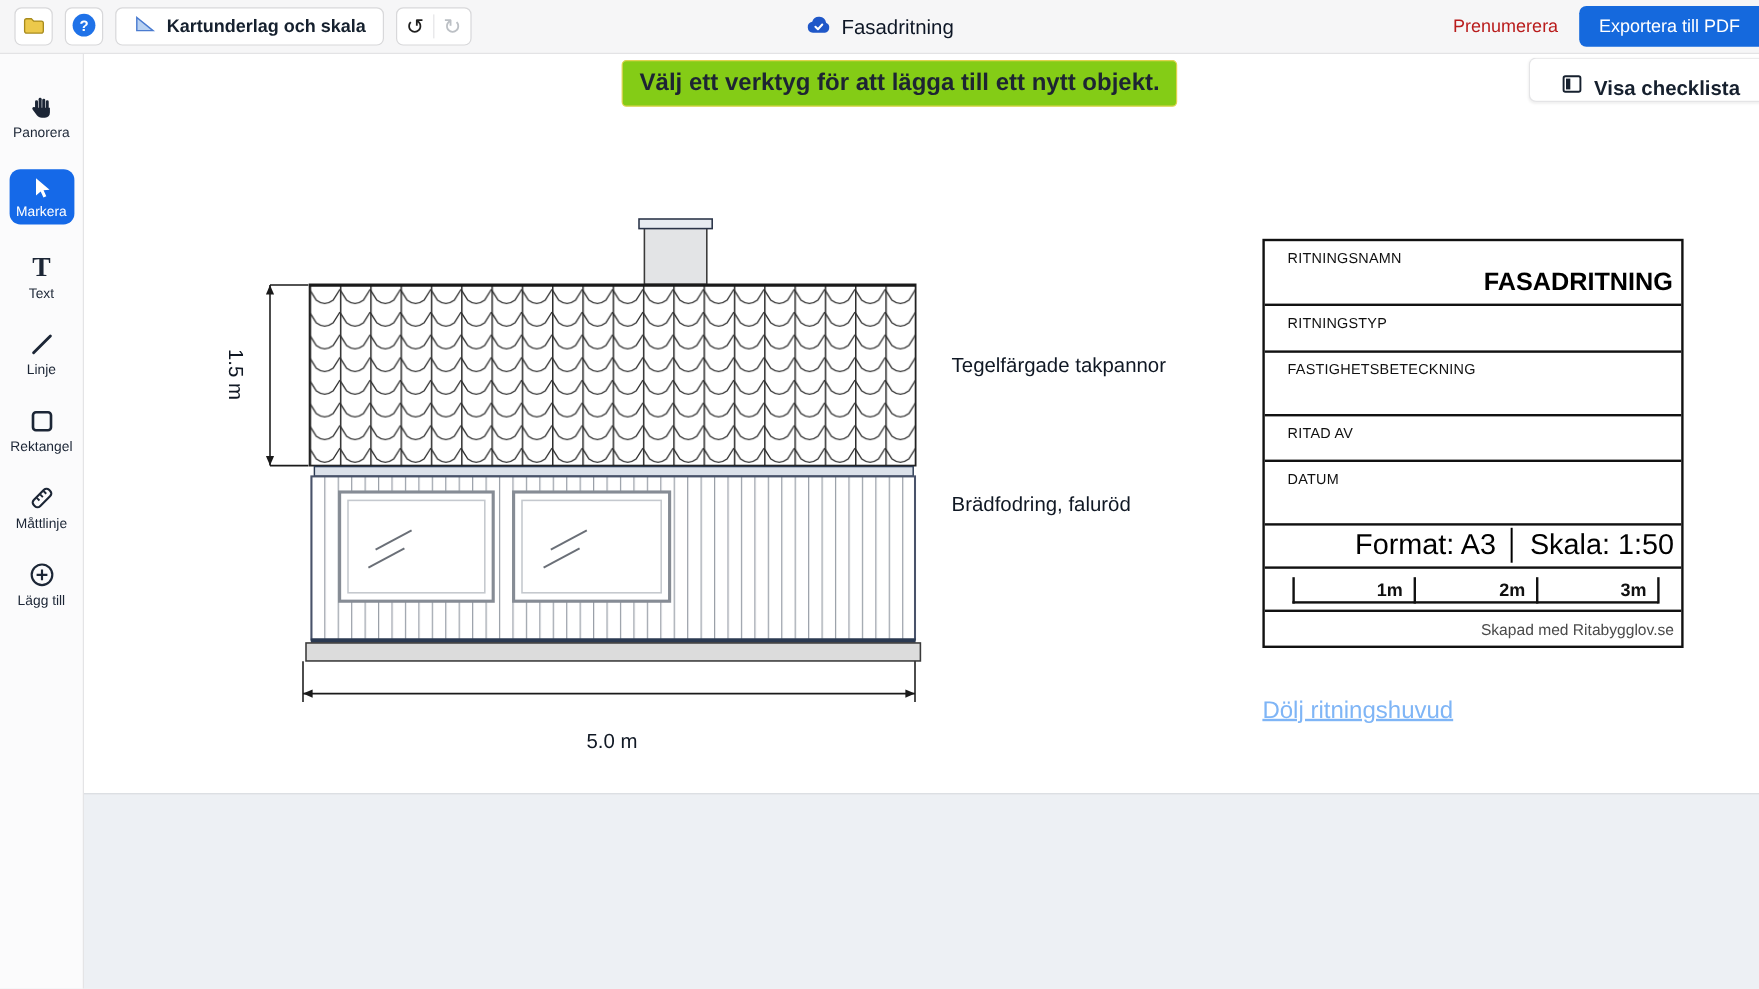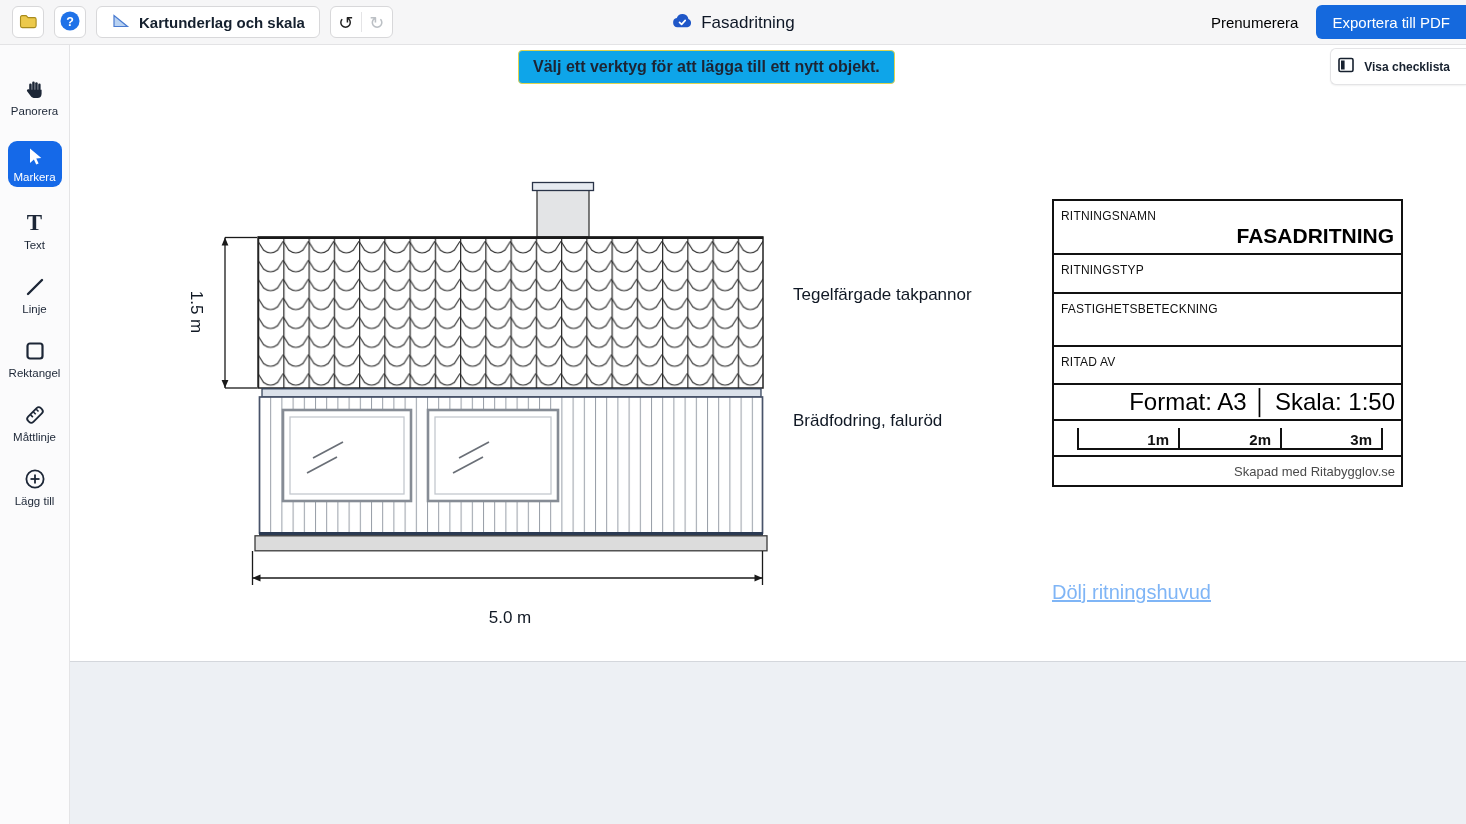--- a/index.html
+++ b/index.html
@@ -18,21 +18,21 @@
   .undo-group { background:#fff; border:1px solid #d8d8da; border-radius:6px; height:32px;
     display:flex; align-items:center; }
   .undo-half { width:30px; height:30px; display:flex; align-items:center; justify-content:center;
     font-family:"DejaVu Sans", sans-serif; font-size:18px; cursor:pointer; }
   .undo-half.undo { color:#1f1f1f; }
   .undo-half.redo { color:#bcc0c5; }
   .undo-sep { width:1px; height:20px; background:#e4e4e6; }
   .tb-center { position:absolute; left:50%; top:0; height:45px; transform:translateX(-50%);
     display:flex; align-items:center; gap:8px; font-size:17px; color:#0e1726; }
   .tb-right { margin-left:auto; display:flex; align-items:center; gap:18px; }
-  .subscribe { color:#000000; font-size:15px; font-weight:500; cursor:pointer; }
+  .subscribe { color:#b91c1c; font-size:15px; font-weight:500; cursor:pointer; }
   .export-btn { background:#1569dd; color:#fff; font-size:15px; font-weight:500;
     height:34px; display:flex; align-items:center; padding:0 16px;
     border:none; border-radius:6px 0 0 6px; cursor:pointer; }
 
   
   .sidebar { position:absolute; left:0; top:45px; width:70px; height:779px;
     background:#fbfbfc; border-right:1px solid #e4e4e6; display:flex; flex-direction:column;
     align-items:center; padding-top:32px; gap:24px; }
   .tool { width:62px; display:flex; flex-direction:column; align-items:center; gap:4px;
     cursor:pointer; color:#1c2636; }
@@ -41,41 +41,41 @@
     justify-content:center; gap:2px; }
   .tool.active .t-label { color:#fff; }
   .tool .t-icon { height:24px; display:flex; align-items:center; justify-content:center; }
   .serifT { font-family:"Liberation Serif", serif; font-size:23px; font-weight:700; line-height:22px; }
 
   
   .canvas { position:absolute; left:70px; top:45px; width:1396px; height:617px;
     background:#ffffff; border-bottom:1px solid #d4d7dc; }
   .offpage { position:absolute; left:70px; top:663px; width:1396px; height:161px; background:#edf0f4; }
 
-  .banner { position:absolute; left:518px; top:5px; background:#0ea5e9;
+  .banner { position:absolute; left:518px; top:5px; background:#84cc16;
     border:1px solid #ded34f; border-radius:4px; padding:7px 14px;
-    font-size:16px; font-weight:700; color:#1d2433; }
+    font-size:20px; font-weight:700; color:#1d2433; }
 
   .checklist-btn { position:absolute; right:0; top:3px; height:37px; background:#fff;
     border:1px solid #e4e4e6; border-right:none; border-radius:6px 0 0 6px;
-    box-shadow:0 1px 2px rgba(0,0,0,.06); display:flex; align-items:center; gap:9px;
-    padding:0 16px 0 6px; font-size:12px; font-weight:600; color:#16202e; cursor:pointer; }
+    box-shadow:0 1px 2px rgba(0,0,0,.06); display:flex; align-items:flex-end; gap:9px;
+    padding:0 16px 0 26px; font-size:17px; font-weight:600; color:#16202e; cursor:pointer; }
 
   .house-svg { position:absolute; left:0; top:0; }
 
   .annotation { position:absolute; font-size:17px; color:#101824; white-space:nowrap; cursor:default; }
-  .ann-roof { left:723px; top:240px; }
+  .ann-roof { left:723px; top:250px; }
   .ann-wall { left:723px; top:366px; }
 
   
   .titleblock { position:absolute; left:982px; top:154px; width:351px;
     border:2px solid #111; background:#fff; }
   .tb-row { border-bottom:2px solid #111; position:relative; padding:5px 7px; }
   .tb-row:last-child { border-bottom:none; }
-  .tb-row .lbl { font-size:12px; color:#111; letter-spacing:.2px; }
+  .tb-row .lbl { font-size:12px; color:#111; letter-spacing:.2px;margin-left:12px; }
   .tb-row .val { position:absolute; right:7px; bottom:5px; font-size:21px; font-weight:700; color:#000; }
   .r1 { height:54px; } .r2 { height:39px; } .r3 { height:53px; } .r4 { height:38px; } .r5 { height:53px; }
   .format-row { height:36px; border-bottom:2px solid #111; display:flex; align-items:center;
     justify-content:flex-end; padding:0 6px; font-size:24px; color:#000; }
   .scale-row { height:36px; border-bottom:2px solid #111; position:relative; }
   .sb-base { position:absolute; left:23px; width:305px; bottom:5px; height:0; border-bottom:2px solid #111; }
   .sb-tick { position:absolute; bottom:5px; width:2px; height:22px; background:#111; }
   .sb-lab { position:absolute; bottom:7px; font-size:15px; font-weight:700; color:#111; }
   .credit-row { height:28px; display:flex; align-items:center; justify-content:flex-end;
     padding:0 6px; font-size:13px; color:#4a4a4a; }
@@ -290,20 +290,24 @@
         <span class="val"></span>
       </div>
       <div class="tb-row r3">
         <span class="lbl">FASTIGHETSBETECKNING</span>
         <span class="val"></span>
       </div>
       <div class="tb-row r4">
         <span class="lbl">RITAD AV</span>
         <span class="val"></span>
       </div>
+      <div class="tb-row r5">
+        <span class="lbl">DATUM</span>
+        <span class="val"></span>
+      </div>
       <div class="format-row">Format: A3 │ Skala: 1:50</div>
       <div class="scale-row">
         <div class="sb-base"></div>
         <div class="sb-tick" style="left:23px"></div>
         <div class="sb-tick" style="left:124px"></div>
         <div class="sb-tick" style="left:226px"></div>
         <div class="sb-tick" style="left:327px"></div>
         <span class="sb-lab" style="right:232px">1m</span>
         <span class="sb-lab" style="right:130px">2m</span>
         <span class="sb-lab" style="right:29px">3m</span>

